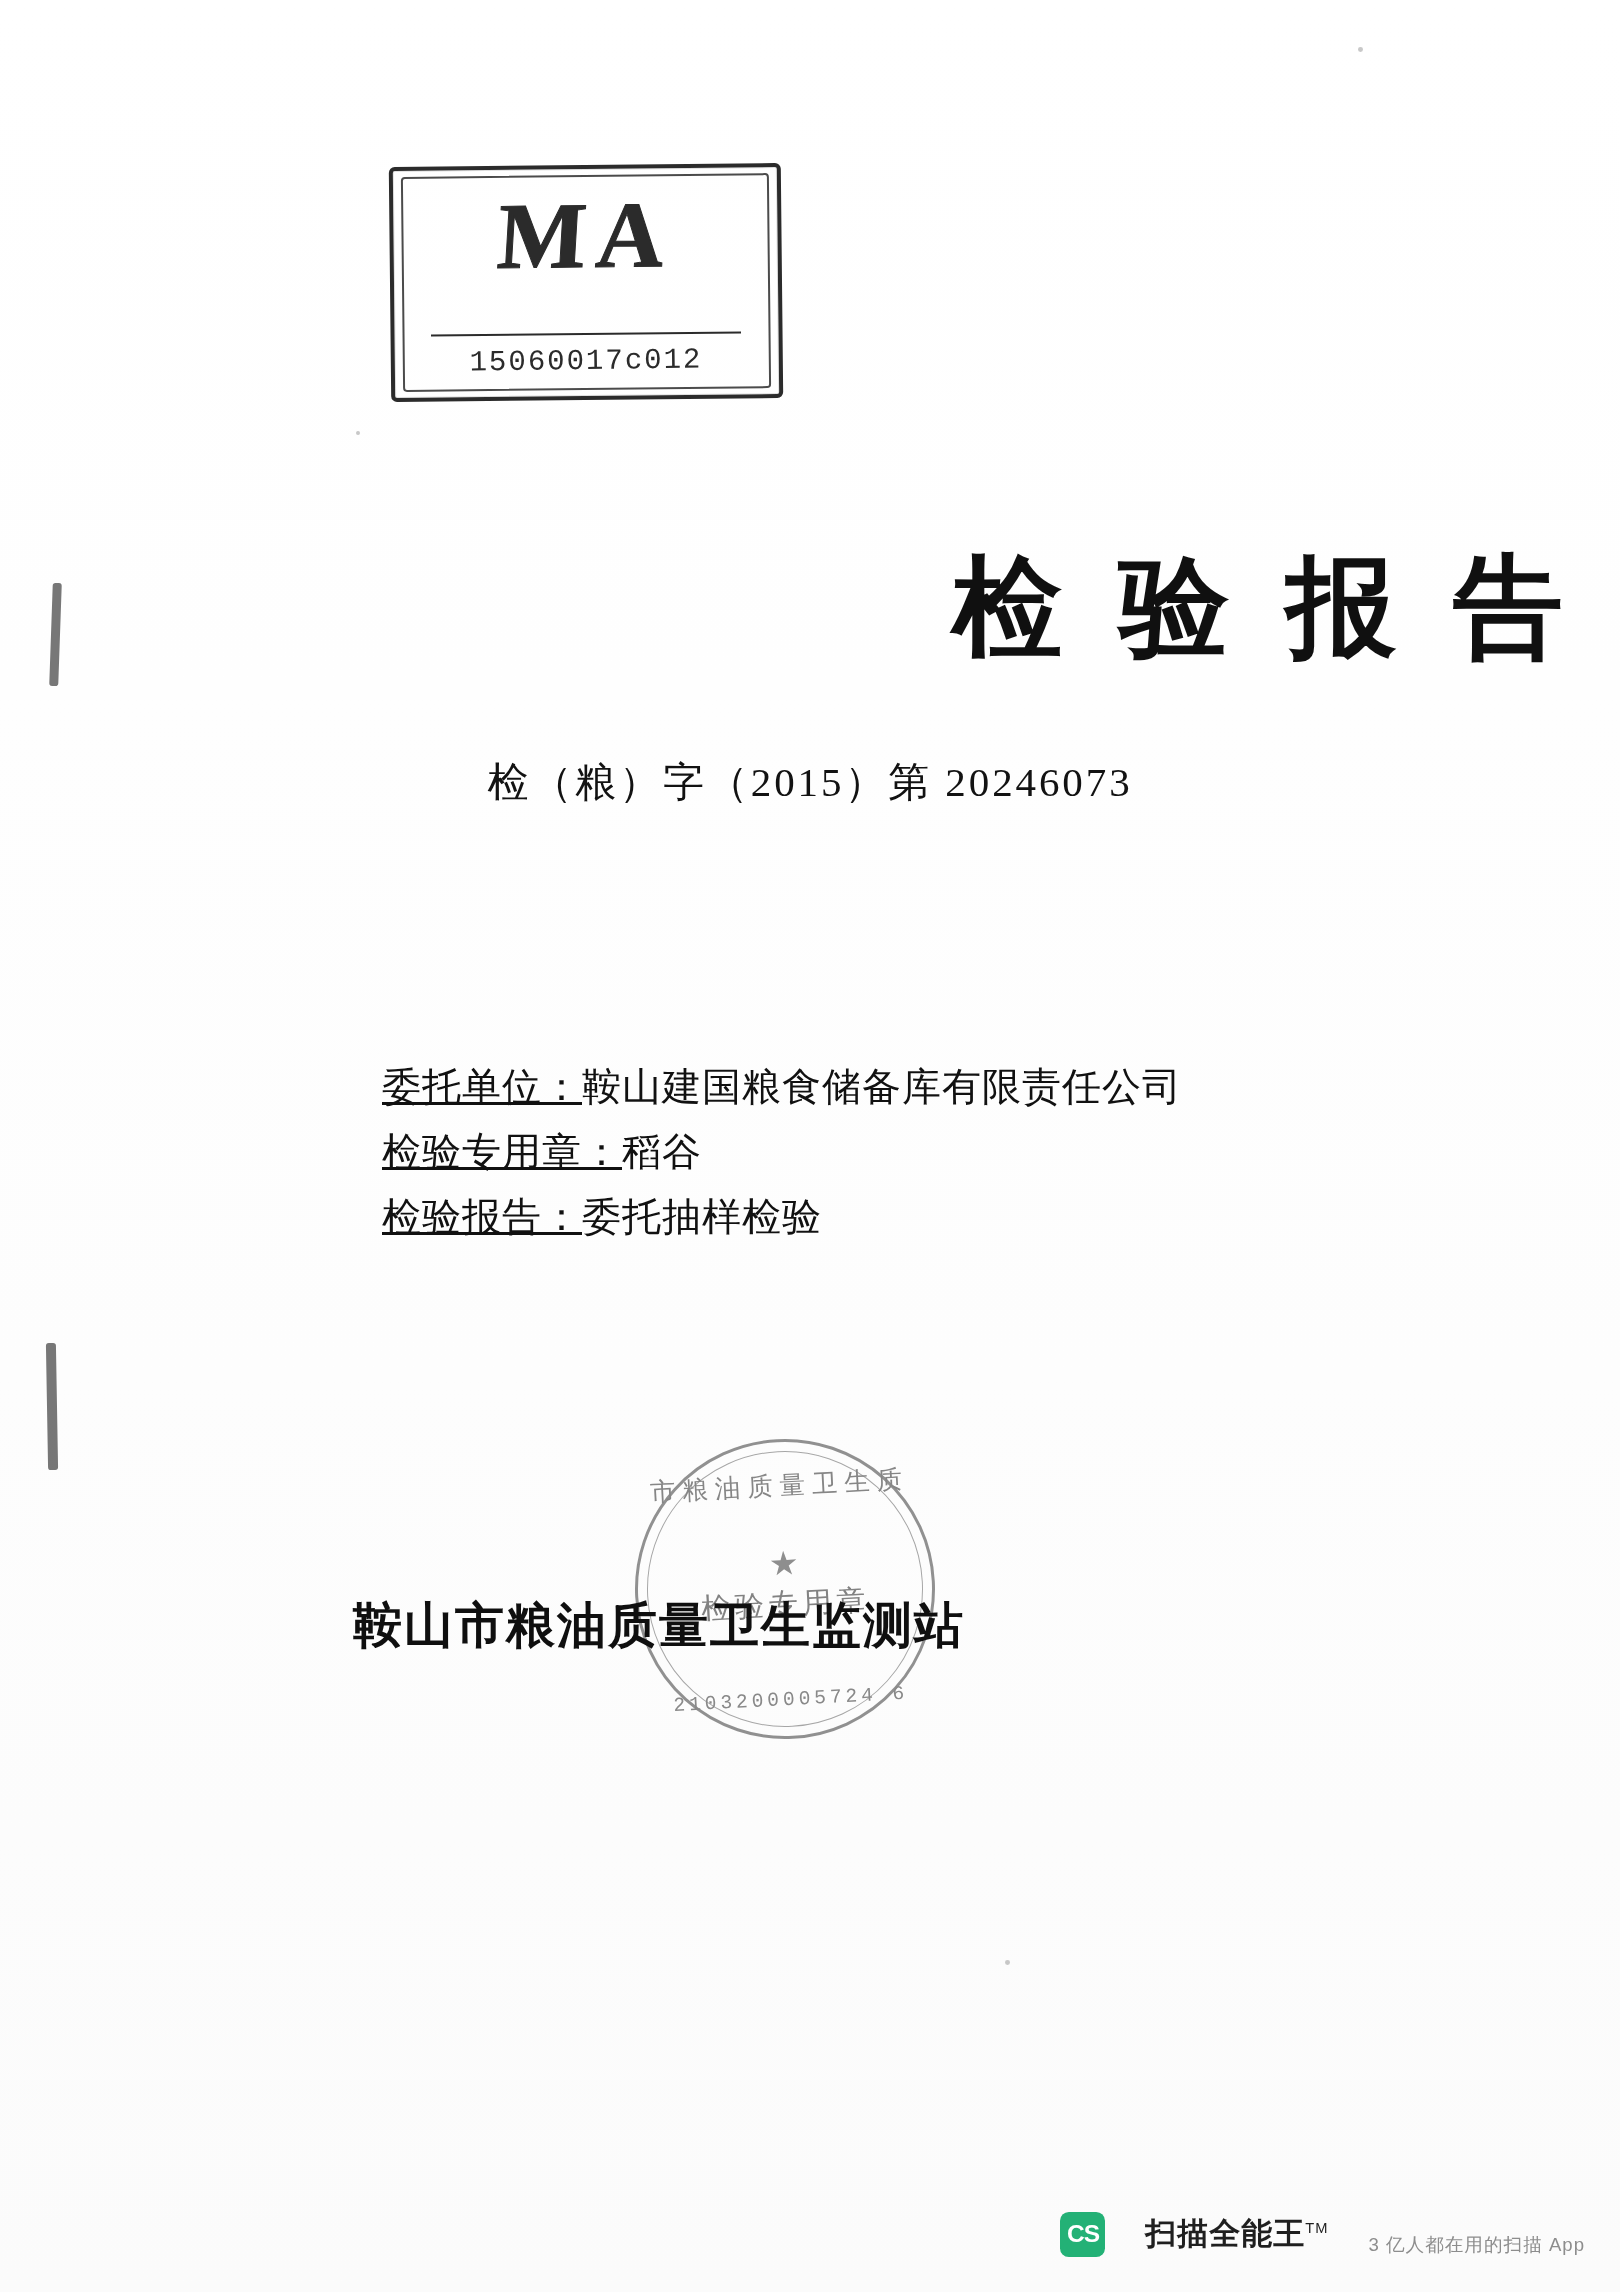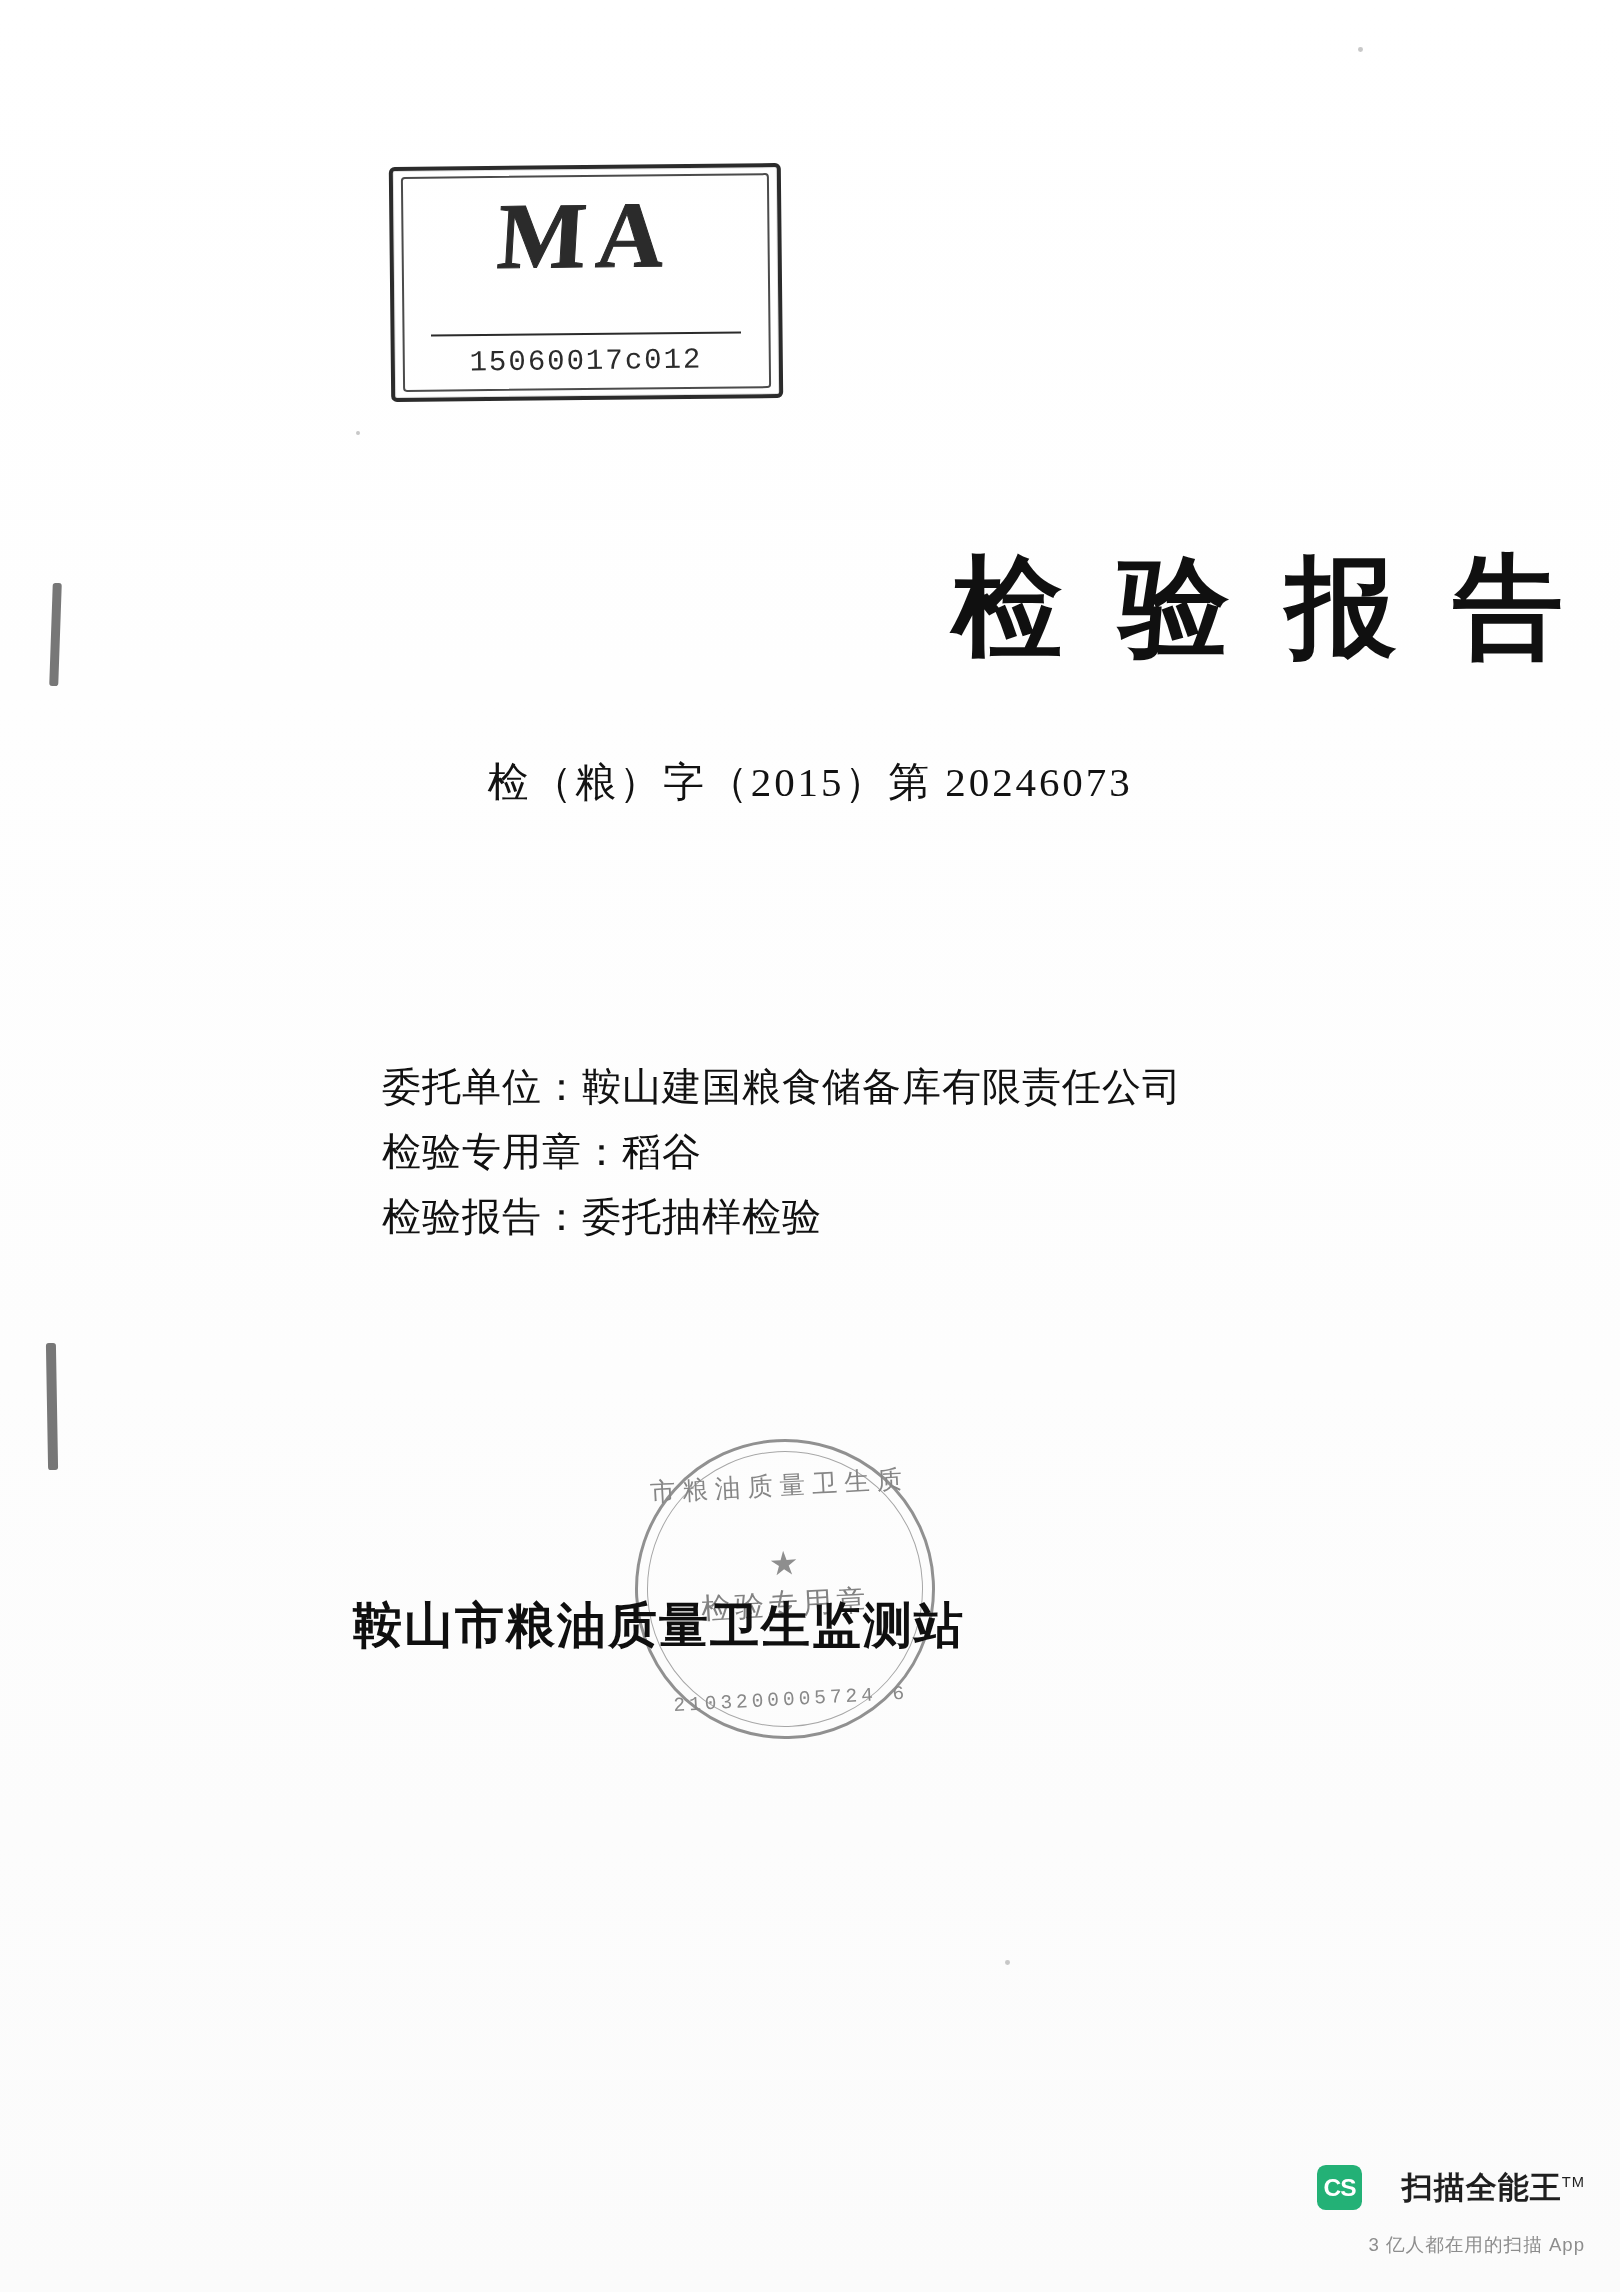--- a/index.html
+++ b/index.html
@@ -121,20 +121,21 @@
     color: #111111;
   }
   .field-row {
     display: flex;
     align-items: flex-start;
     margin-bottom: 5.9px;
   }
   .field-label {
     white-space: nowrap;
     letter-spacing: 1px;
+    text-decoration: underline;
   }
   .field-value {
     letter-spacing: 1px;
   }
   .field-cont {
     padding-left: 253px;
     letter-spacing: 1px;
   }
 
   
@@ -218,23 +219,24 @@
   .sp1 { left: 1358px; top: 47px; width: 4.9px; height: 4.9px; }
   .sp2 { left: 356px; top: 431px; width: 3.9px; height: 3.9px; }
   .sp3 { left: 1005px; top: 1960px; width: 4.9px; height: 4.9px; }
 
   
   .camscanner {
     position: absolute;
     right: 35px;
     bottom: 35px;
     display: flex;
-    flex-direction: column;
-    align-items: flex-end;
+    flex-direction: row;
+    align-items: center;
     font-family: "Liberation Sans", sans-serif;
+    gap: 40px;
   }
   .cs-row {
     display: flex;
     align-items: center;
     gap: 9.8px;
   }
   .cs-badge {
     width: 45px;
     height: 45px;
     background: #23b176;

